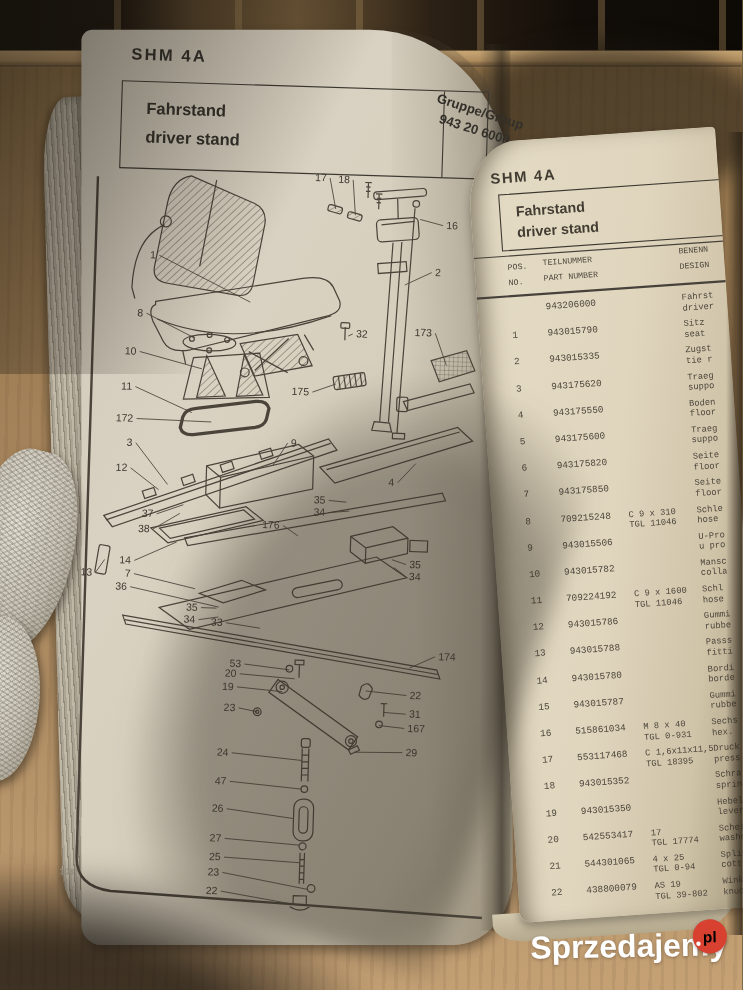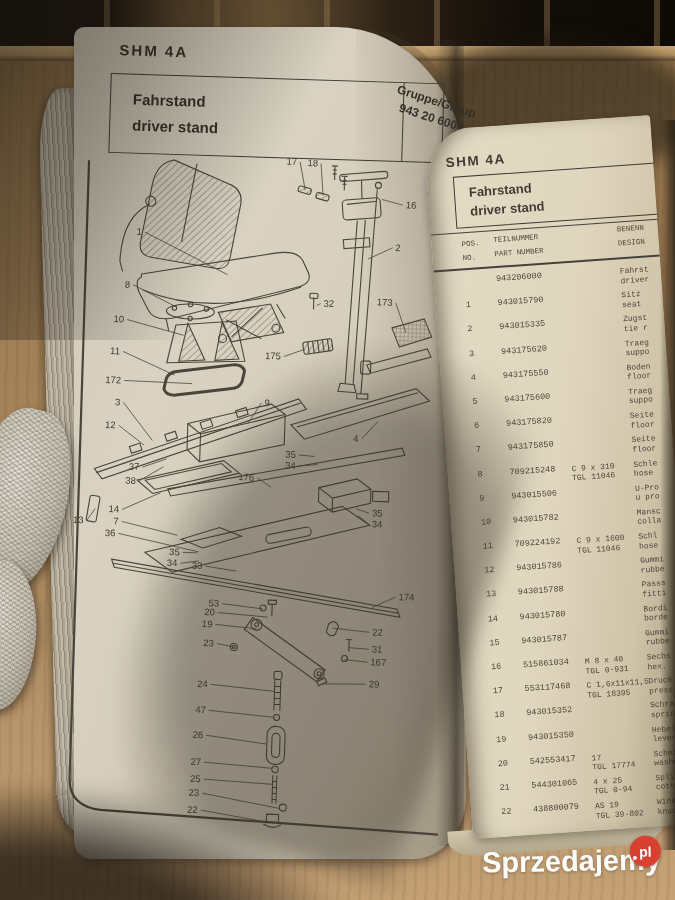--- a/index.html
+++ b/index.html
@@ -102,21 +102,21 @@
   .glove{left:-26px;top:408px;width:92px;height:188px;transform:rotate(14deg);
     border-radius:46% 54% 58% 42%/40% 60% 58% 42%;}
   .glove2{left:-34px;top:560px;width:70px;height:150px;transform:rotate(6deg);
     border-radius:40% 60% 50% 50%/45% 55% 50% 50%;}
 
   
   .watermark{left:482px;top:845px;transform:rotate(-1deg);color:#fff;}
   .wm-text{font-size:29px;font-weight:bold;letter-spacing:0;
     text-shadow:0 1px 3px rgba(40,30,20,.35);}
   .wm-badge{position:absolute;left:148px;top:-8px;width:31px;height:31px;border-radius:50%;
-    background:#d8402f;color:#ffffff;font-size:14px;font-weight:bold;
+    background:#d8402f;color:#000000;font-size:14px;font-weight:bold;
     display:flex;align-items:center;justify-content:center;
     box-shadow:0 1px 3px rgba(40,30,20,.4);}
   .wm-dot{position:absolute;left:3px;bottom:7px;width:4px;height:4px;border-radius:50%;background:#fff;}
 </style>
 </head>
 <body>
 
 <div class="stage">
 
   <div class="abs wood"></div>

